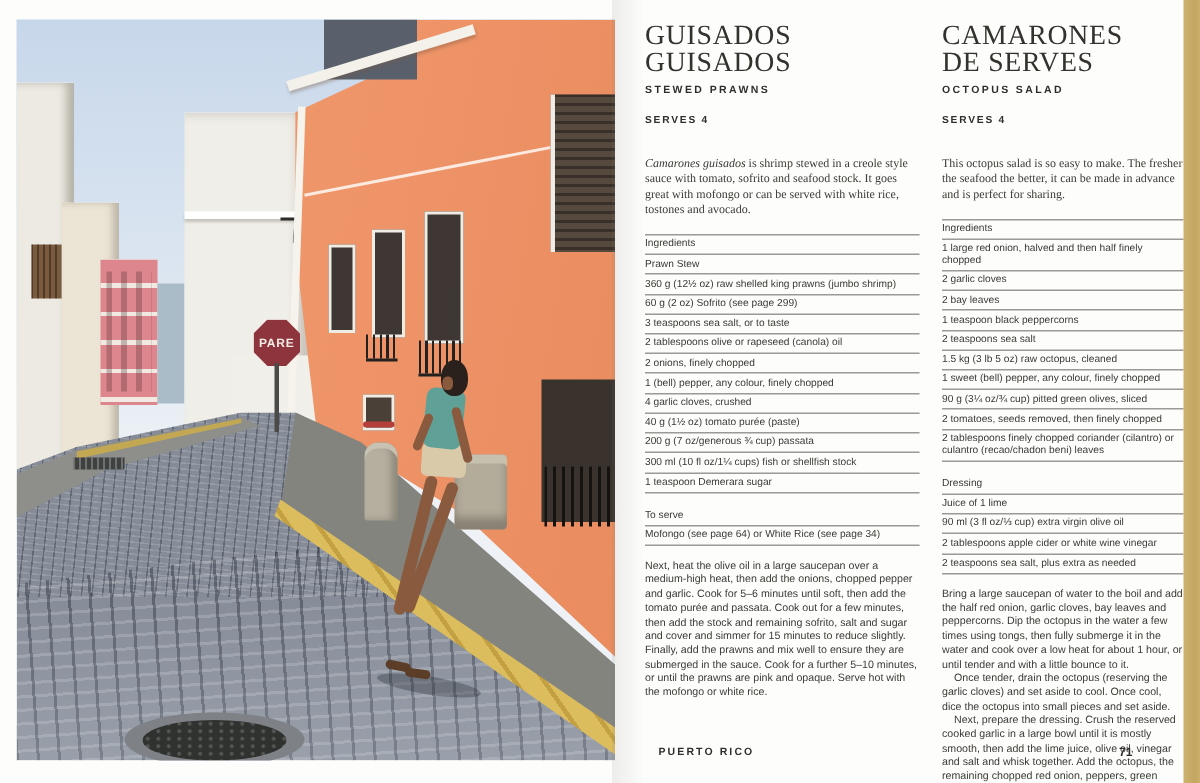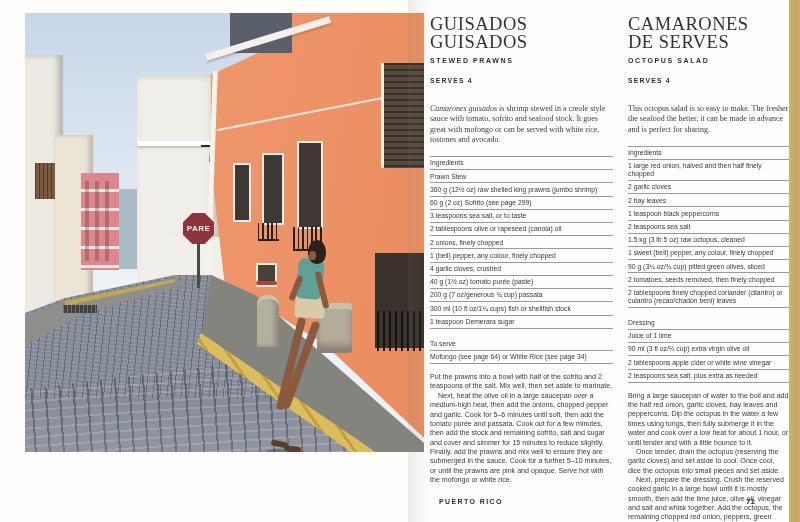--- a/index.html
+++ b/index.html
@@ -1,20 +1,20 @@
 <!DOCTYPE html>
 <html><head>
 <meta charset="utf-8">
 <style>
   html,body{margin:0;padding:0;background:#ffffff;}
   .spread{position:relative;width:800px;height:522px;background:#fdfdfc;overflow:hidden;
           font-family:"Liberation Sans",sans-serif;}
 
   
-  .photo{position:absolute;left:25px;top:13px;width:399px;height:439px;overflow:hidden;
+  .photo{position:absolute;left:11px;top:13px;width:399px;height:494px;overflow:hidden;
          background:linear-gradient(180deg,#c7d7ea 0%,#dfe8f2 40%,#eef2f6 60%);}
   .photo *{position:absolute;}
 
   .left-bldg{left:0;top:42px;width:38px;height:300px;background:#eceae3;
              box-shadow:inset -5px 0 6px rgba(120,115,100,.45);}
   .left-bldg-balcony{left:10px;top:150px;width:26px;height:36px;background:#7b5b3e;
              background-image:repeating-linear-gradient(90deg,rgba(0,0,0,.35) 0 1px,transparent 1px 4px);}
   .cream-bldg{left:30px;top:122px;width:38px;height:195px;background:#ece5d6;
              box-shadow:inset -4px 0 5px rgba(110,100,85,.35);}
   .pink-bldg{left:56px;top:160px;width:38px;height:97px;background:#de868e;
@@ -227,21 +227,20 @@
     </div>
     <div class="sublist">
       <div class="inglist" style="margin-top:0;border-top:none;">
         <div class="ingrow">To serve</div>
         <div>
             <div class="ingrow">Mofongo (see page 64) or White Rice (see page 34)</div>
           </div>
       </div>
     </div>
     <div class="method">
-        <p>Put the prawns into a bowl with half of the sofrito and 2 teaspoons of the salt. Mix well, then set aside to marinate.</p>
         <p>Next, heat the olive oil in a large saucepan over a medium-high heat, then add the onions, chopped pepper and garlic. Cook for 5–6 minutes until soft, then add the tomato purée and passata. Cook out for a few minutes, then add the stock and remaining sofrito, salt and sugar and cover and simmer for 15 minutes to reduce slightly. Finally, add the prawns and mix well to ensure they are submerged in the sauce. Cook for a further 5–10 minutes, or until the prawns are pink and opaque. Serve hot with the mofongo or white rice.</p>
       </div>
   </div>
 
   <div class="col col-2">
     <h1 class="r-title"><span>CAMARONES</span><br><span>DE SERVES</span></h1>
     <div class="r-subtitle">OCTOPUS SALAD</div>
     <div class="r-serves">SERVES 4</div>
     <div class="r-intro"><span>This octopus salad is so easy to make. The fresher the seafood the better, it can be made in advance and is perfect for sharing.</span></div>
     <div class="inglist">

